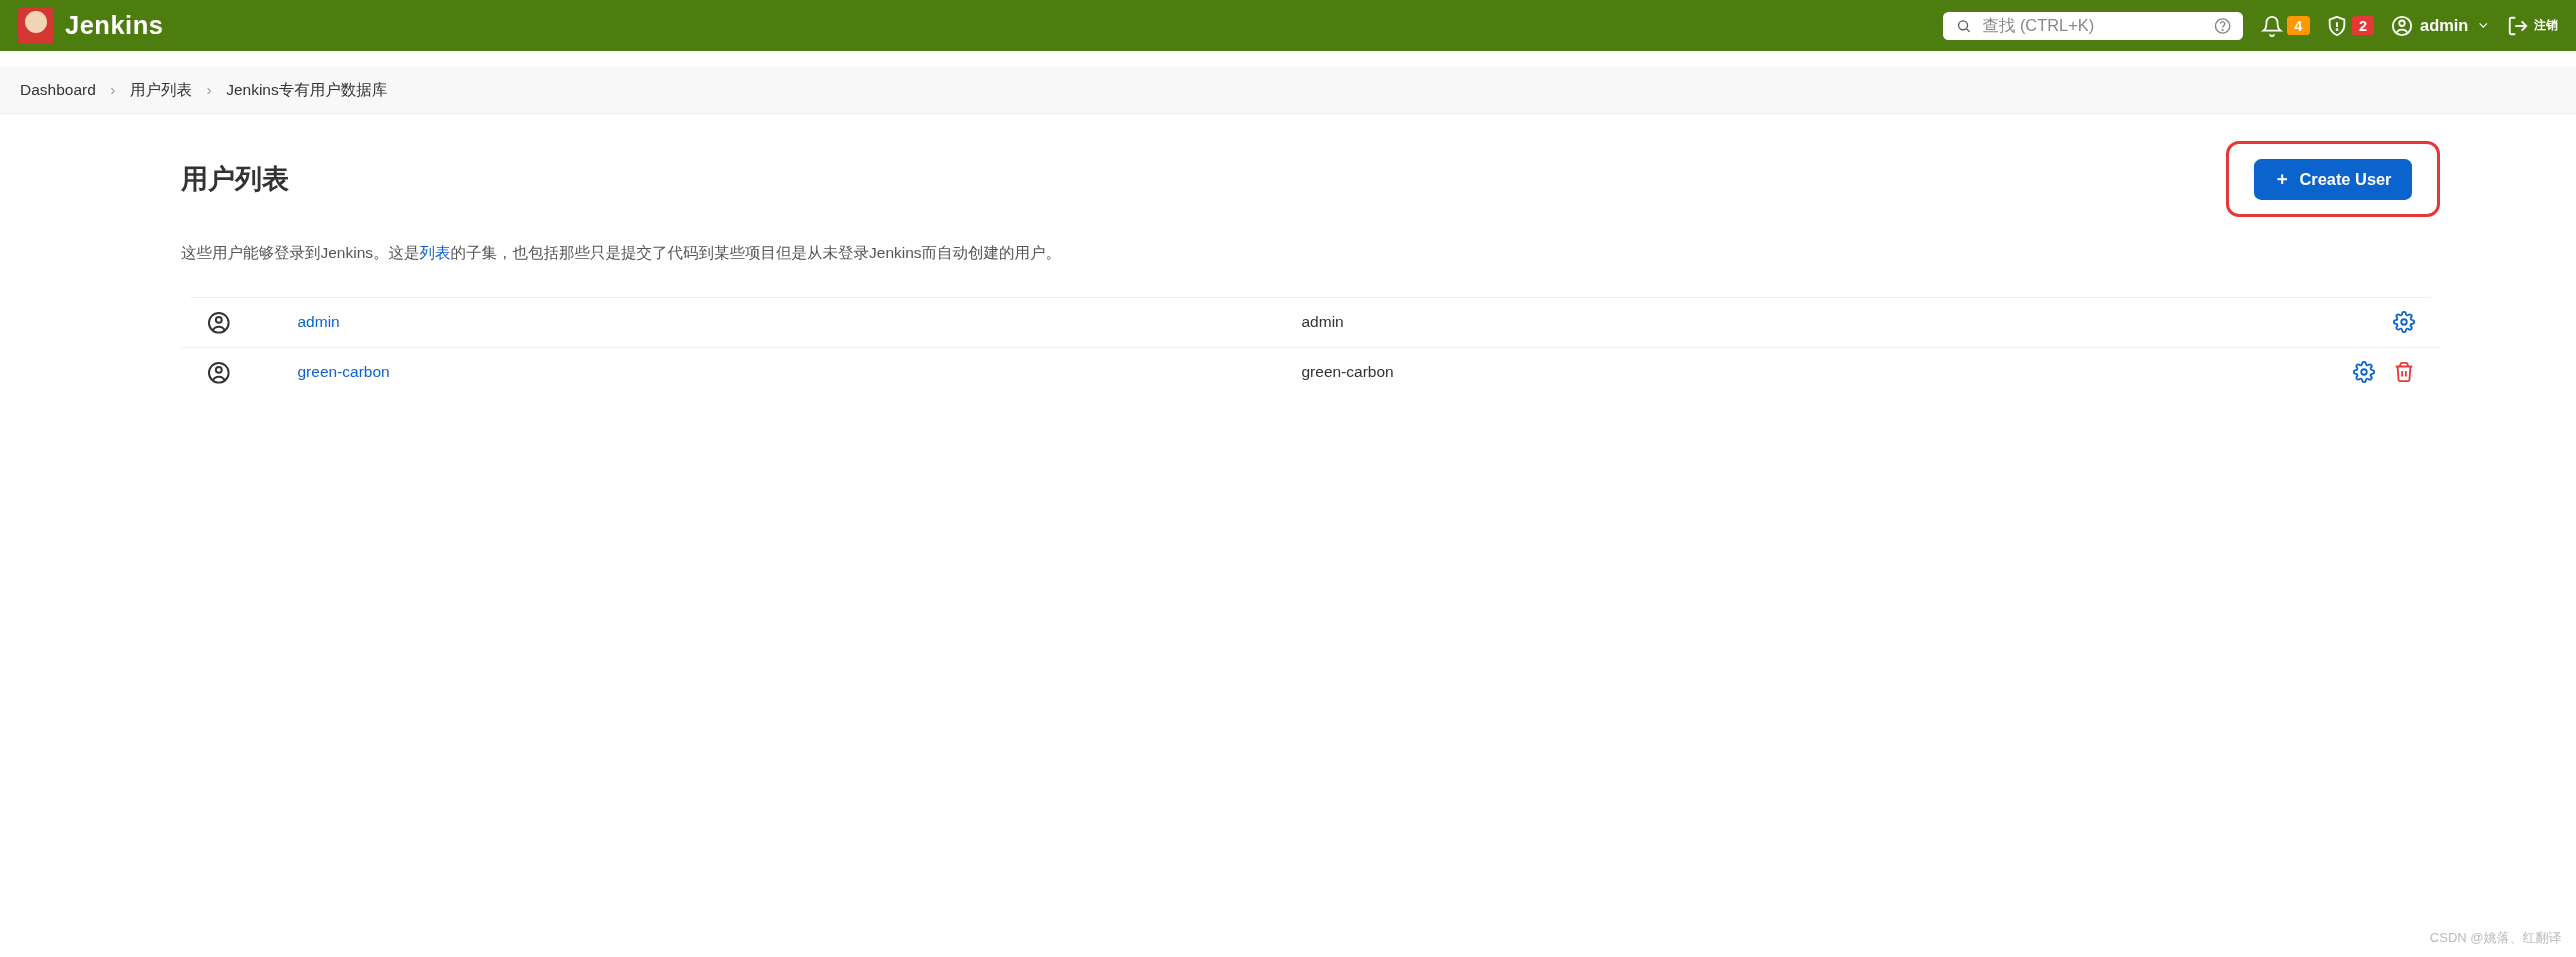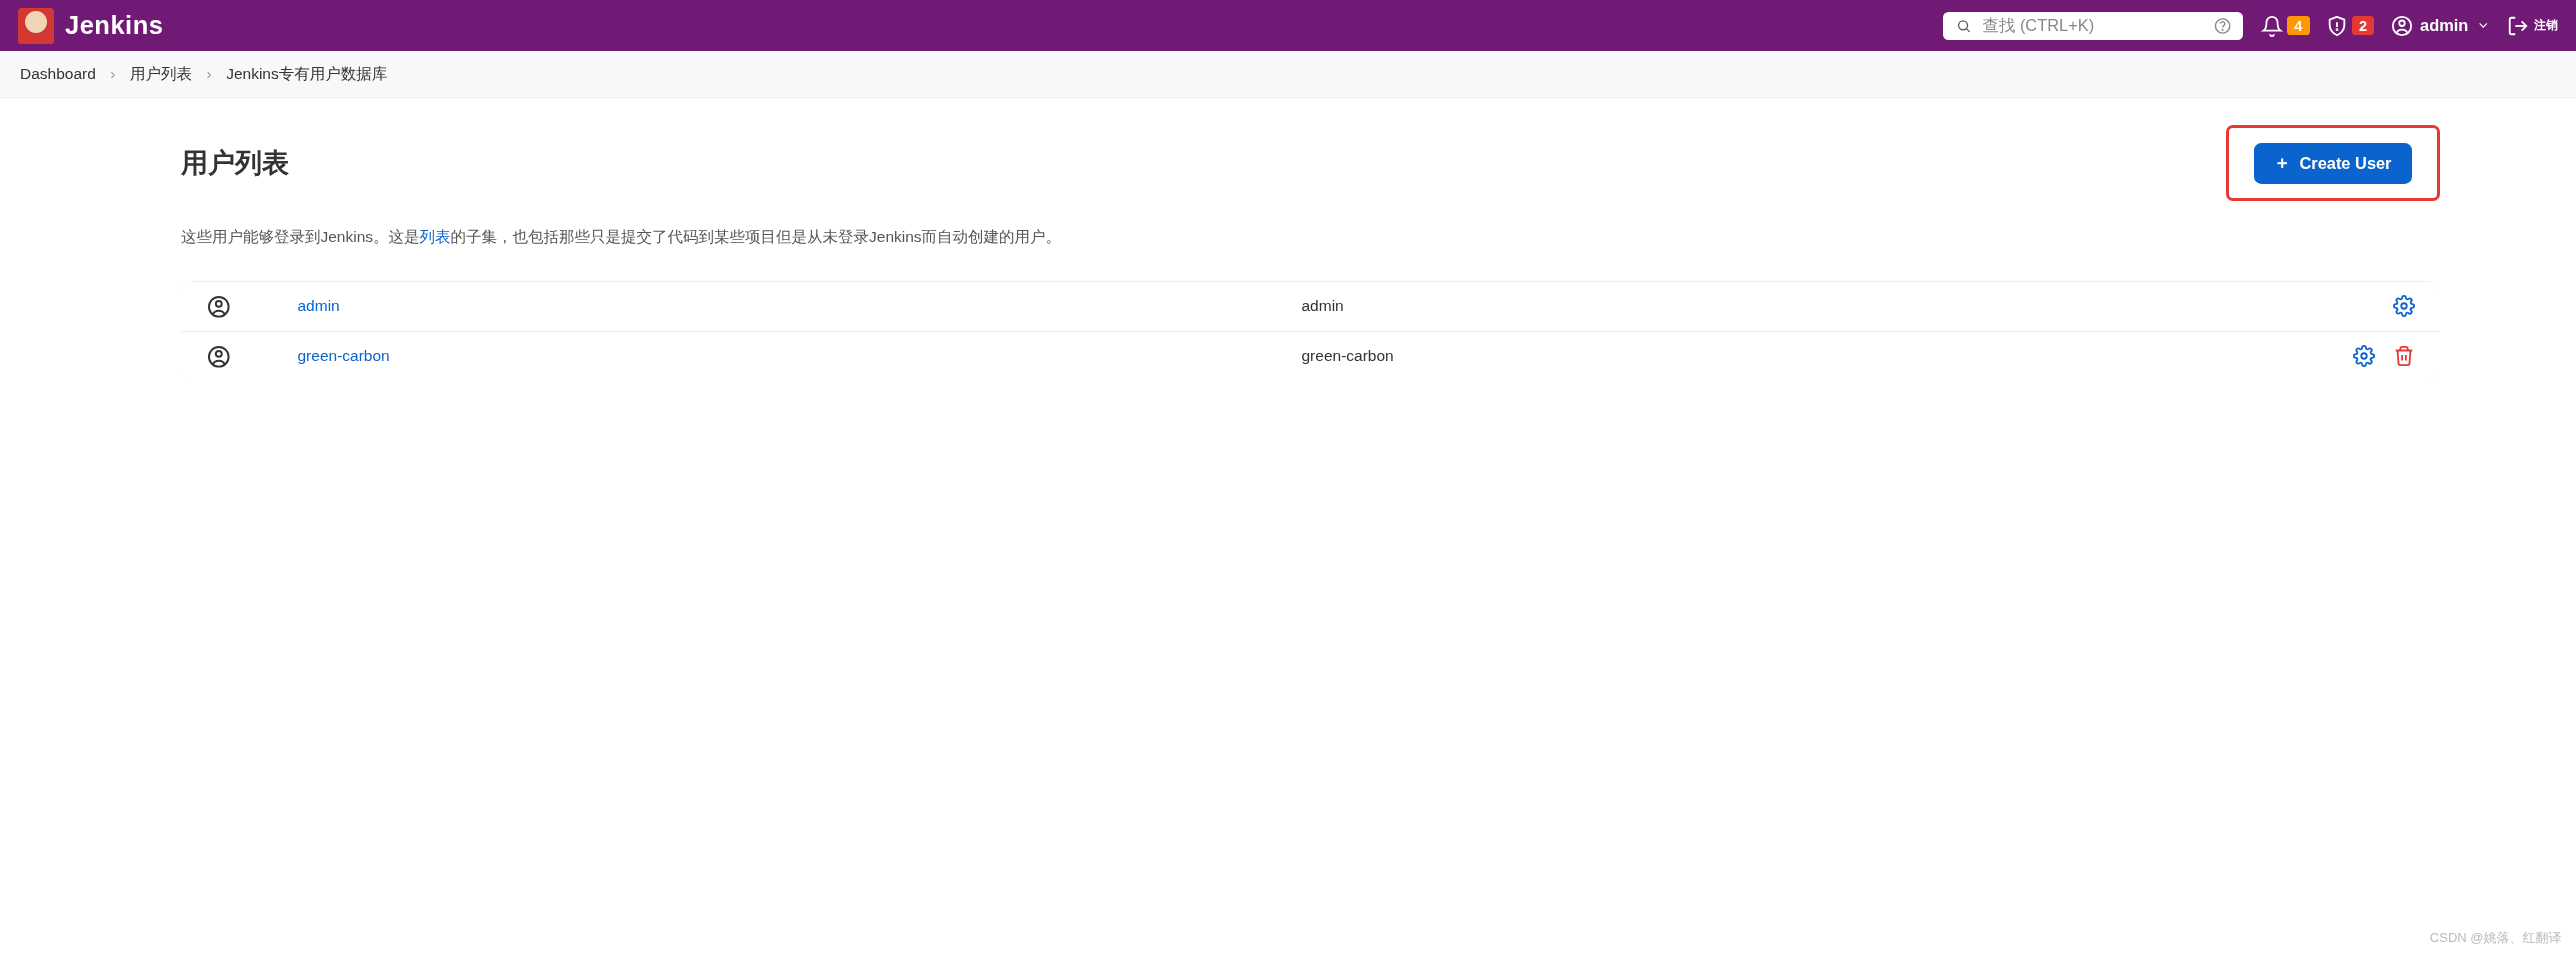--- a/index.html
+++ b/index.html
@@ -1,44 +1,44 @@
 <!DOCTYPE html>
 <html style="font-size:14.5px"><head>
 <meta charset="utf-8">
 <style>
 * { margin: 0; padding: 0; box-sizing: border-box; font-family: -apple-system, BlinkMacSystemFont, "Segoe UI", sans-serif; }
 body { background: #fff; color: #333; }
 
 
-.header { background: #701a75; height: 51px; display: flex; align-items: center; padding: 0 18px; color: #fff; }
+.header { background: #4d7c0f; height: 51px; display: flex; align-items: center; padding: 0 18px; color: #fff; }
 .logo-area { display: flex; align-items: center; gap: 11px; }
 .logo-img { width: 36px; height: 36px; background: #d33833; border-radius: 3.6px; display: flex; align-items: center; justify-content: center; font-size: 9px; color: #333; position: relative; }
 .logo-img::after { content: ""; position: absolute; width: 22px; height: 22px; background: #f0d6b7; border-radius: 50%; top: 3.6px; }
 .brand { font-size: 25.5px; font-weight: 700; letter-spacing: 0.5px; }
 .header-spacer { flex: 1; }
 .search-box { background: #fff; border-radius: 5.5px; height: 28px; width: 300px; display: flex; align-items: center; padding: 0 12.7px; color: #666; gap: 11px; }
 .search-box input { border: none; outline: none; font-size: 16.4px; flex: 1; color: #333; background: transparent; }
 .search-box input::placeholder { color: #888; }
 .header-actions { display: flex; align-items: center; gap: 16.4px; margin-left: 18px; }
 .icon-badge { display: flex; align-items: center; gap: 3.6px; }
 .badge { background: #ff9800; color: #fff; font-weight: 700; padding: 1.8px 7.3px; border-radius: 3.6px; font-size: 14.5px; }
 .badge.red { background: #e53935; }
 .user-menu { display: flex; align-items: center; gap: 7.3px; font-size: 16.4px; font-weight: 600; }
 .logout { display: flex; align-items: center; gap: 5.5px; font-size: 12px; font-weight: 600; }
 
 
-.breadcrumbs { background: #f8f8f8; padding: 12.7px 20px; display: flex; align-items: center; gap: 14.5px; font-size: 15.5px; color: #333; border-bottom: 0.9px solid #eee; }
+.breadcrumbs { background: #f8f8f8; padding: 12.7px 20px; display: flex; align-items: center; gap: 14.5px; font-size: 15.5px; color: #333; border-bottom: 0.9px solid #eee; margin-top: 16px; }
 .breadcrumbs .chev { color: #999; }
 .breadcrumbs a { color: #333; text-decoration: none; cursor: pointer; }
 
 
 .main { padding: 27px 136px 36px 136px; margin-left: 45px; }
 .page-head { display: flex; justify-content: space-between; align-items: center; margin-bottom: 25.5px; }
 .page-title { font-size: 27px; font-weight: 700; }
-.create-wrap { border: 3.6px solid #e53935; padding: 14.5px 25.5px; border-radius: 7px; }
+.create-wrap { border: 3.6px solid #e53935; padding: 14.5px 25.5px; border-radius: 13px; }
 .create-btn { background: #0b63ce; color: #fff; border: none; border-radius: 7.3px; padding: 11px 20px; font-size: 16.4px; font-weight: 700; display: flex; align-items: center; gap: 9px; cursor: pointer; }
 .desc { font-size: 15.5px; color: #555; margin-bottom: 33px; }
 .desc a { color: #0b63ce; text-decoration: none; }
 
 
 .table { background: #f6f8fa; border-radius: 12.7px; overflow: hidden; }
 .thead { display: grid; grid-template-columns: 91px 1fr 1fr 109px; padding: 16.4px 25.5px; font-weight: 700; font-size: 15.5px; }
 .trow { display: grid; grid-template-columns: 91px 1fr 1fr 109px; padding: 12.7px 25.5px; background: #fff; border-top: 0.9px solid #eee; align-items: center; font-size: 15.5px; }
 .trow .userid { color: #0b63ce; cursor: pointer; }
 .row-actions { display: flex; gap: 18px; justify-content: flex-end; align-items: center; }

